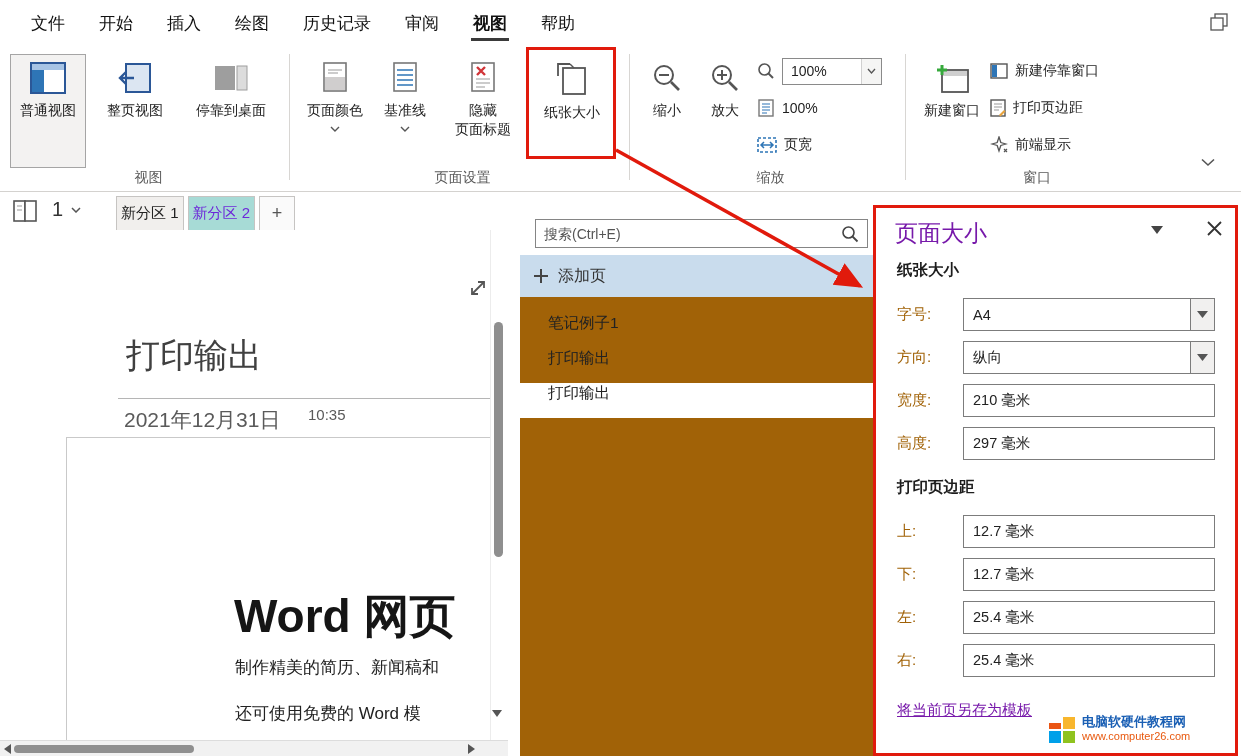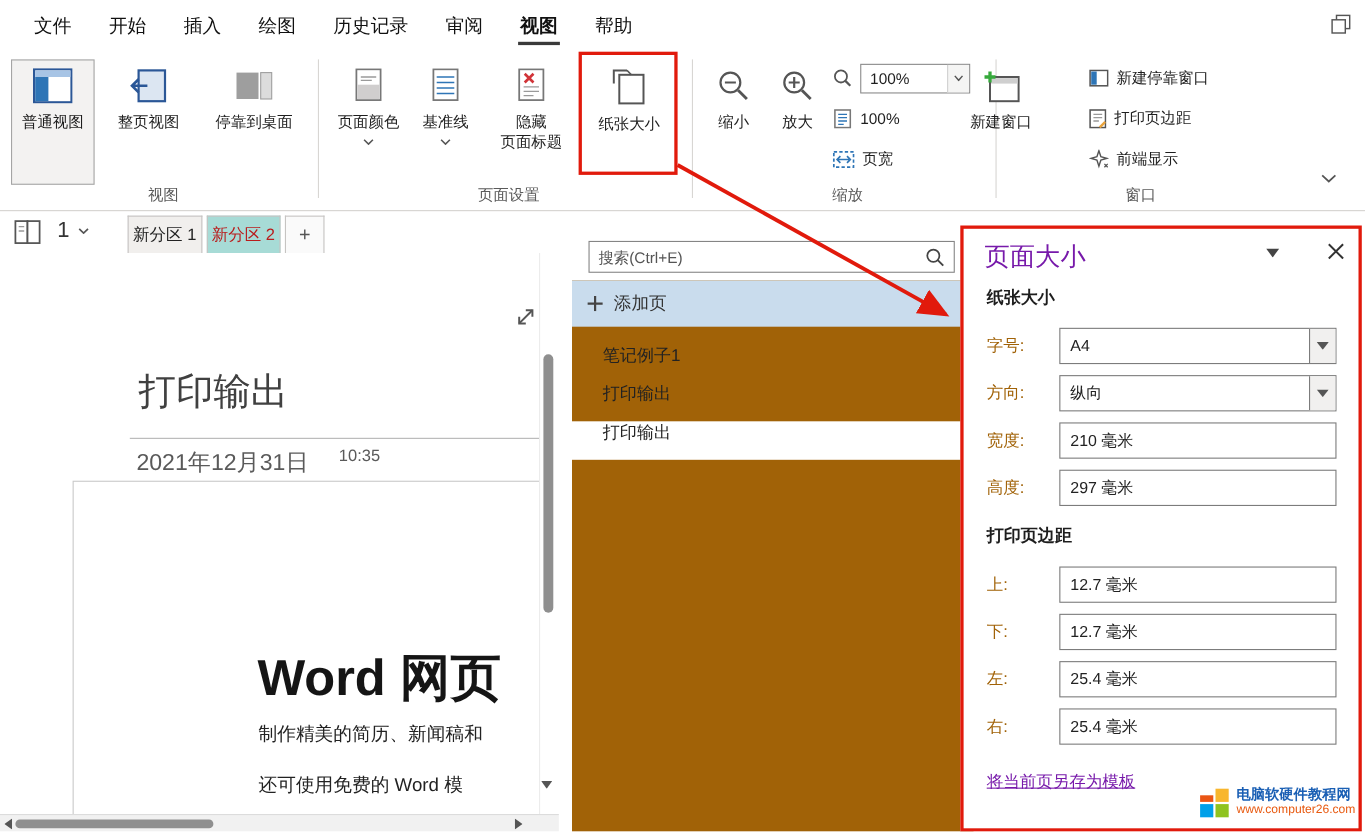--- a/index.html
+++ b/index.html
@@ -30,21 +30,21 @@
 #ann-rect{position:absolute;left:526px;top:47px;width:90px;height:112px;border:3px solid #e11a0c;z-index:6;pointer-events:none}
 #ann-arrow{position:absolute;left:608px;top:138px;z-index:6;pointer-events:none}
 
 
 #navrow{position:absolute;top:193px;left:0;width:873px;height:37px;background:#fff}
 #nb-icon{position:absolute;left:12px;top:6px}
 #page-ind{position:absolute;left:52px;top:5px;font-size:20px;color:#333;display:flex;align-items:center;gap:8px}
 .sec-tabs{position:absolute;left:116px;top:2px;display:flex;align-items:flex-end;height:35px}
 .sec-tab{display:flex;align-items:center;justify-content:center;font-size:15px;height:34px;padding:0 4px;border:1px solid #c6c4c2;border-bottom:none;margin-right:4px;cursor:default}
 .sec-tab.active{background:#f1efed;color:#222}
-.sec-tab.teal{background:#a7dbd6;color:#b91c1c}
+.sec-tab.teal{background:#a7dbd6;color:#6d28d9}
 .sec-tab.add{width:36px;background:#fafafa;color:#555;font-size:18px;padding:0}
 
 
 #searchbox{position:absolute;left:535px;top:219px;width:333px;height:29px;border:1px solid #858585;background:#fff;display:flex;align-items:center;padding:0 8px;z-index:2}
 #searchbox input{flex:1;border:none;outline:none;font-size:14px;color:#333;font-family:inherit;background:transparent}
 #searchbox input::placeholder{color:#555}
 
 
 #canvas{position:absolute;left:0;top:230px;width:490px;height:510px;background:#fff;overflow:hidden}
 #expand-btn{position:absolute;left:468px;top:48px}
@@ -79,21 +79,21 @@
 #panel-close{position:absolute;left:326px;top:8px;width:24px;height:24px;display:flex;align-items:center;justify-content:center}
 .psec{position:absolute;left:21px;font-size:15.5px;font-weight:700;color:#1d1d1d}
 .prow{position:absolute;left:0;width:359px;height:33px}
 .plabel{position:absolute;left:21px;top:7px;font-size:15px;color:#a16207}
 .pctrl{position:absolute;left:87px;top:0;width:252px;height:33px;border:1px solid #7c7c7c;background:#fff;display:flex;align-items:center}
 .pval{flex:1;padding-left:9px;font-size:14.5px;color:#222}
 .pdd{width:24px;height:31px;border-left:1px solid #7c7c7c;background:#f1f0ef;display:flex;align-items:center;justify-content:center}
 #tpl-link{position:absolute;left:21px;top:493px;font-size:15px;color:#7719aa;text-decoration:underline;cursor:pointer}
 
 
-#watermark{position:absolute;left:1090px;top:714px;display:flex;align-items:flex-end;gap:6px;z-index:7}
+#watermark{position:absolute;left:1048px;top:714px;display:flex;align-items:flex-end;gap:6px;z-index:7}
 #wm-texts{display:flex;flex-direction:column;line-height:1.25}
 #wm-name{font-size:13px;font-weight:700;color:#1a5fb4}
 #wm-url{font-size:11px;color:#e8590f}
 </style>
 </head>
 <body>
 
 <div id="menubar">
   <div class="menu-item">文件</div>
   <div class="menu-item">开始</div>
@@ -247,21 +247,21 @@
         <svg width="20" height="16" viewBox="0 0 20 16">
           <rect x="1" y="1" width="18" height="14" fill="none" stroke="#2e75b6" stroke-width="1.6" stroke-dasharray="3 2"></rect>
           <path d="M5 8 h10 M7 5 l-3 3 3 3 M13 5 l3 3 -3 3" stroke="#2e75b6" stroke-width="1.5" fill="none"></path>
         </svg>
       </span>
     <span>页宽</span>
   </div>
   <div class="grp-sep" style="left:905px"></div>
   <div class="grp-label" style="left:636px;width:269px">缩放</div>
 
-  <div class="bigbtn" style="left:874px;width:72px">
+  <div class="bigbtn" style="left:916px;width:72px">
     <span>
         <svg width="36" height="32" viewBox="0 0 36 32">
           <rect x="8" y="8" width="26" height="22" fill="#fff" stroke="#555" stroke-width="1.8"></rect>
           <rect x="9" y="9" width="24" height="5" fill="#cfcfcf"></rect>
           <path d="M8 8 v-5 M8 8 h-5 M8 1 v0" stroke="none"></path>
           <path d="M8 3 v10 M3 8 h10" stroke="#36a93c" stroke-width="3"></path>
         </svg>
       </span>
     <span class="lbl">新建窗口</span>
   </div>

